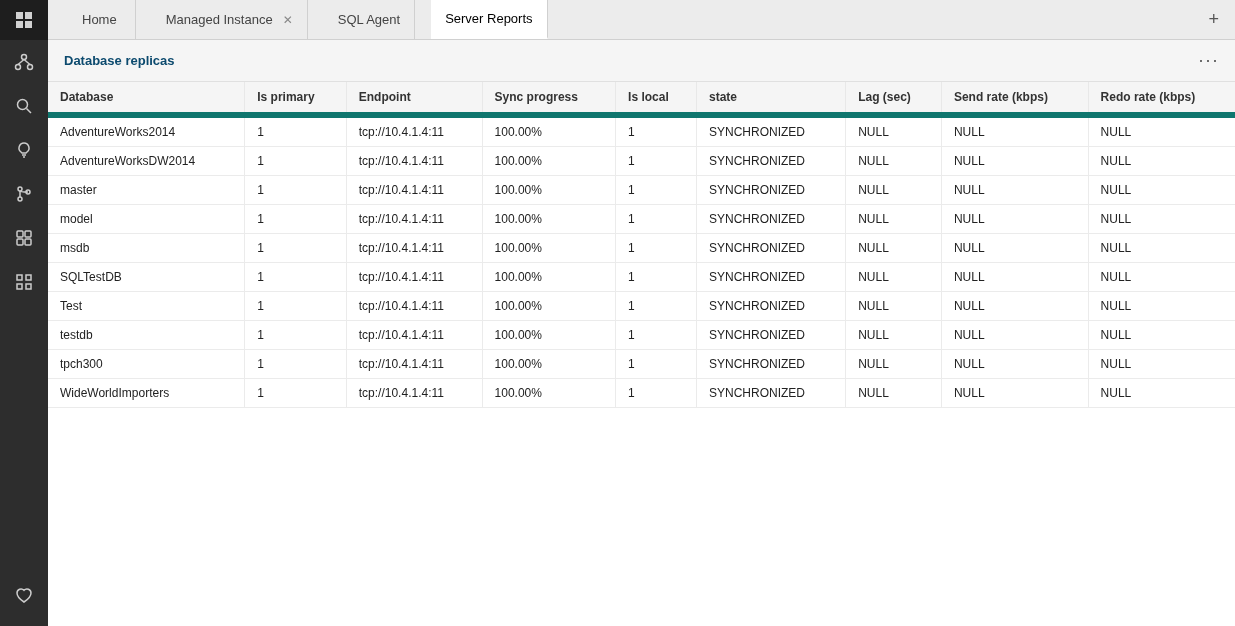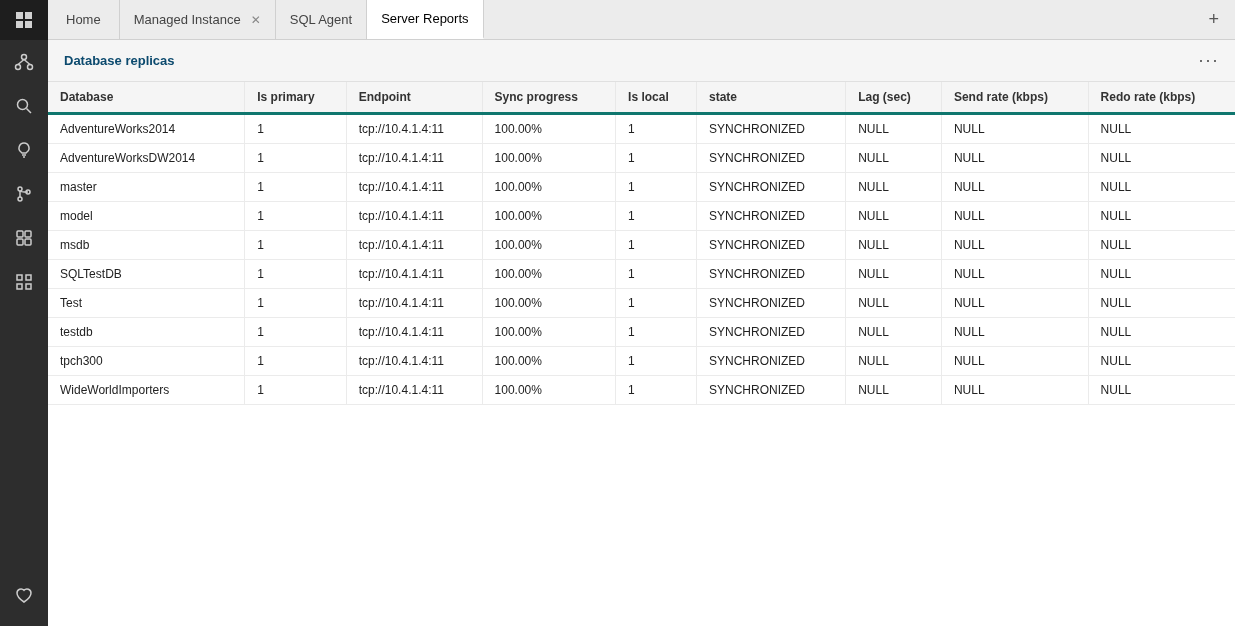--- a/index.html
+++ b/index.html
@@ -61,20 +61,21 @@
       display: flex;
       align-items: center;
       padding: 0 14px;
       cursor: pointer;
       font-size: 13px;
       color: #444;
       border-right: 1px solid #d0d0d0;
       white-space: nowrap;
       background: #ececec;
       gap: 6px;
+      margin-left: 16px;
     }
     .tab.active {
       background: #ffffff;
       color: #000;
       border-bottom: 2px solid #ffffff;
     }
     .tab-home {
       padding: 0 18px;
       font-size: 13px;
     }
@@ -126,21 +127,21 @@
       letter-spacing: 1px;
     }
 
     
     .data-table {
       width: 100%;
       border-collapse: collapse;
     }
     .data-table thead tr {
       background: #f5f5f5;
-      border-bottom: 3px solid #0f766e;
+      border-bottom: 6px solid #0f766e;
     }
     .data-table th {
       text-align: left;
       padding: 8px 12px;
       font-size: 12px;
       font-weight: 600;
       color: #333;
       border-right: 1px solid #e8e8e8;
       white-space: nowrap;
     }

